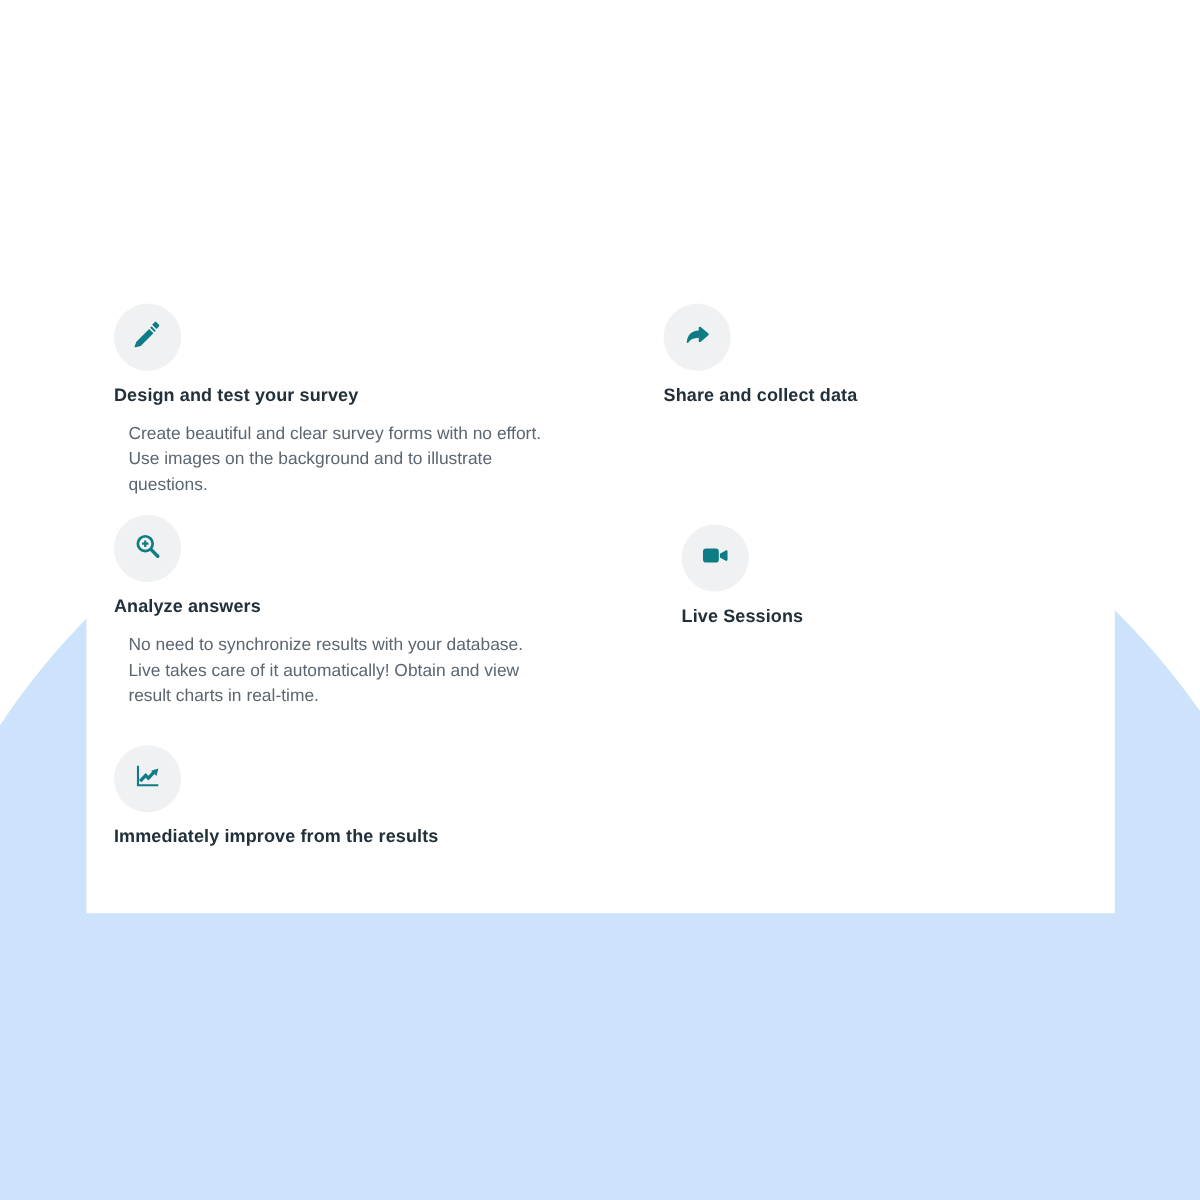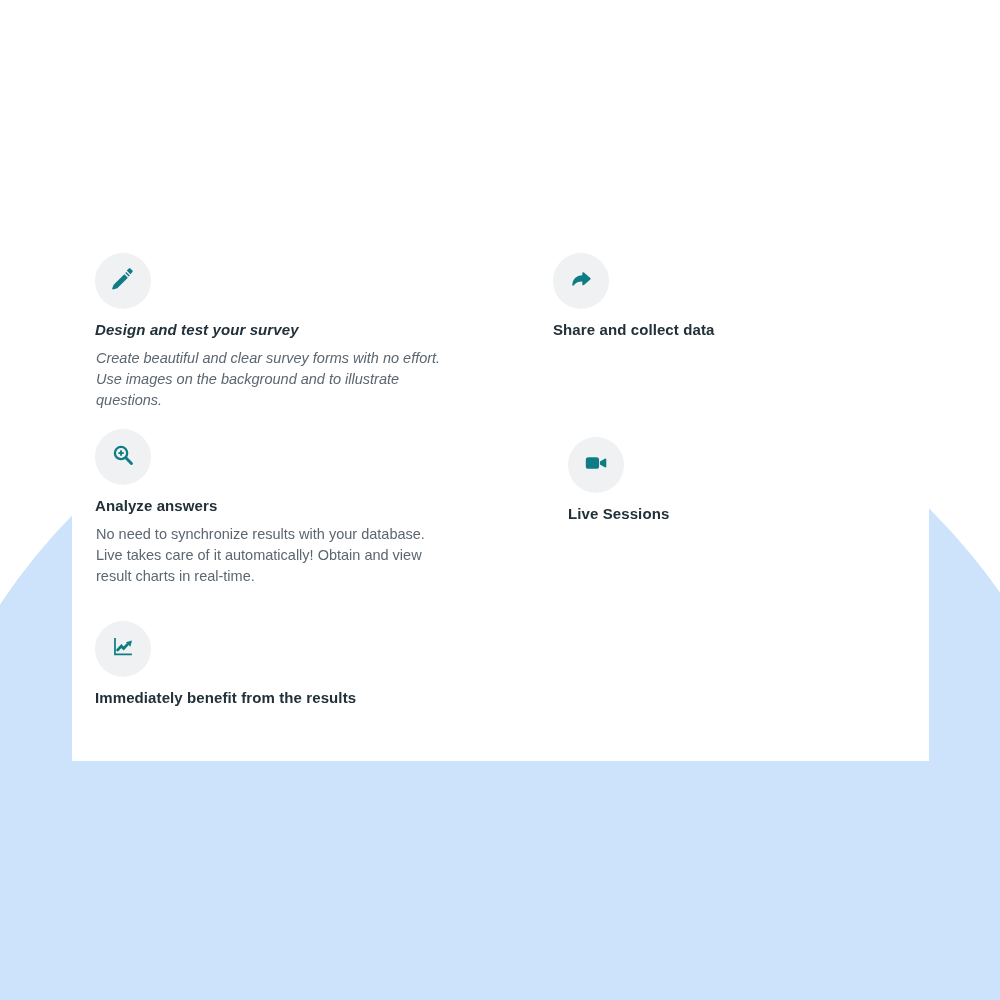--- a/index.html
+++ b/index.html
@@ -66,24 +66,24 @@
     color:var(--title-color);
     letter-spacing:0.1px;
     margin:0 0 8px 0;
     line-height:21px;
   }
   .feature p{
     font-size:14.5px;
     line-height:21px;
     color:var(--body-color);
     white-space:pre-line;
-    margin:1px;
+    margin:12px;
   }
   
-  .f0{left:95px;top:253px;width:400px;font-style:italic;}
+  .f0{left:95px;top:253px;width:400px;}
   .f1{left:553px;top:253px;width:390px;}
   .f2{left:95px;top:429px;width:400px;}
   .f3{left:568px;top:437px;width:390px;}
   .f4{left:95px;top:621px;width:400px;}
 </style>
 </head>
 <body>
 
 <div class="screen">
 
@@ -149,16 +149,16 @@
   <div class="feature f4">
     <div class="icon-circle">
       <span>
         <svg viewBox="0 0 24 24" width="26" height="26" style="color:#0e7c85">
           <path d="M4.6 3.8v15h15.6" fill="none" stroke="currentColor" stroke-width="1.6"></path>
           <path d="M6.3 15.6l4.2-4.4 2.1 2.1 4-4.2" fill="none" stroke="currentColor" stroke-width="2.6"></path>
           <path d="M14.7 7.6l5.6-1.6-1.5 5.7z" fill="currentColor"></path>
         </svg>
       </span>
     </div>
-    <h3>Immediately benefit from the results</h3>
+    <h3>Immediately improve from the results</h3>
   </div>
 
 </div>
 
 </body></html>

